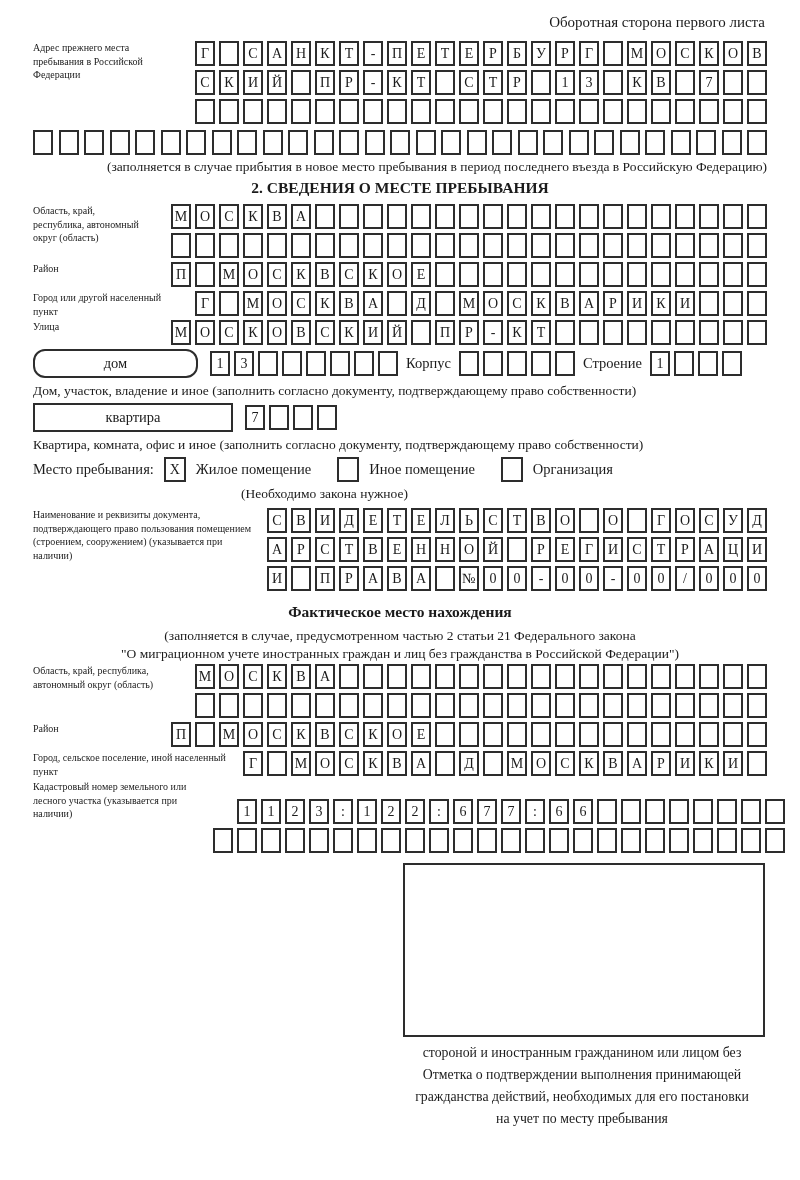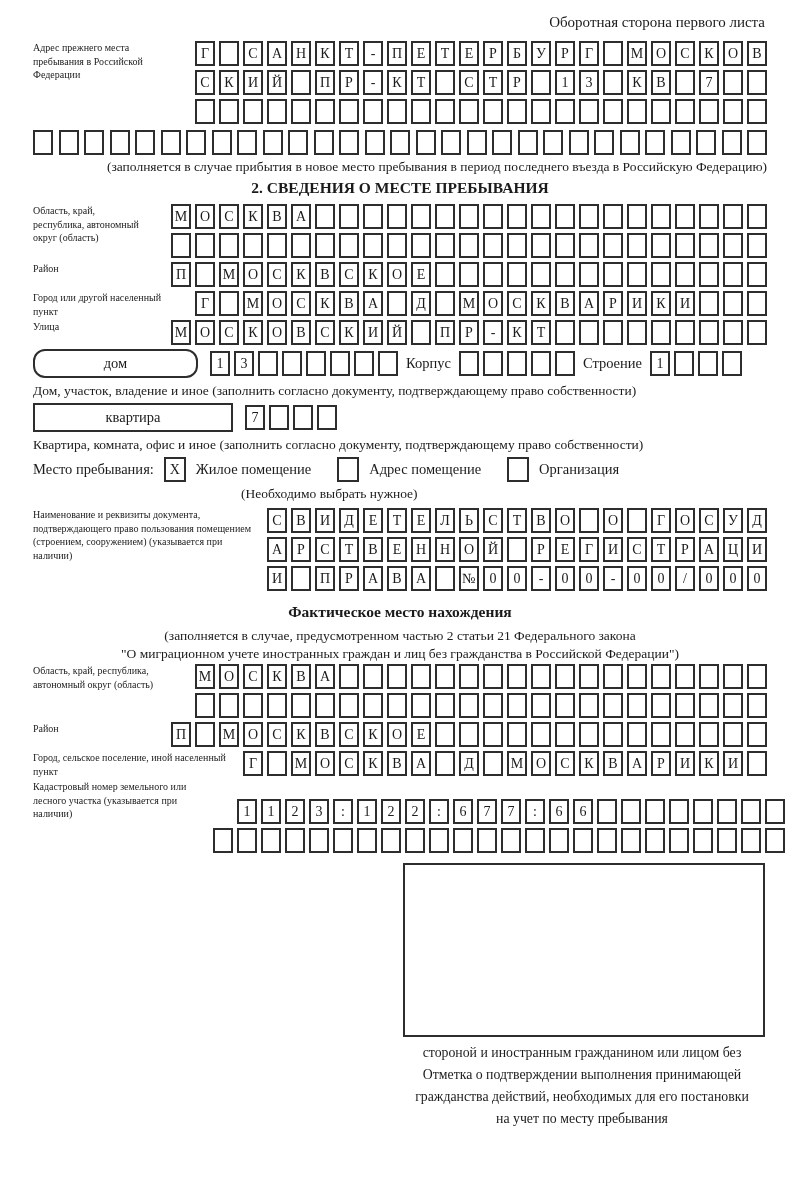--- a/index.html
+++ b/index.html
@@ -372,25 +372,25 @@
         <div class="cell"></div>
       </div>
   </div>
   <div class="note">Квартира, комната, офис и иное (заполнить согласно документу, подтверждающему право собственности)</div>
 
   <div class="mesto-row">
     <span class="mesto-label">Место пребывания:</span>
     <span class="checkbox">X</span>
     <span class="opt-label">Жилое помещение</span>
     <span class="checkbox"></span>
-    <span class="opt-label">Адрес помещение</span>
+    <span class="opt-label">Иное помещение</span>
     <span class="checkbox"></span>
     <span class="opt-label">Организация</span>
   </div>
-  <div class="need-note">(Необходимо выбрать нужное)</div>
+  <div class="need-note">(Необходимо закона нужное)</div>
 
   <div class="frow">
     <div class="flabel lw225">Наименование и реквизиты документа, подтверждающего право пользования помещением (строением, сооружением) (указывается при наличии)</div>
     <div class="grids">
       <div class="cellrow">
           <div class="cell">С</div>
           <div class="cell">В</div>
           <div class="cell">И</div>
           <div class="cell">Д</div>
           <div class="cell">Е</div>

